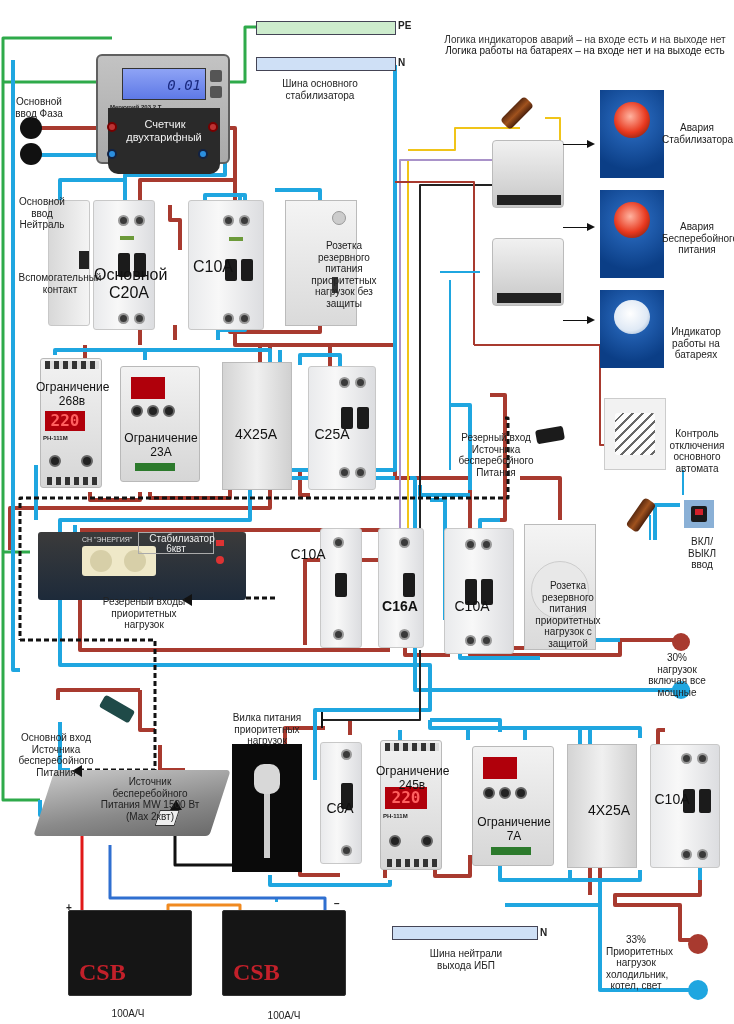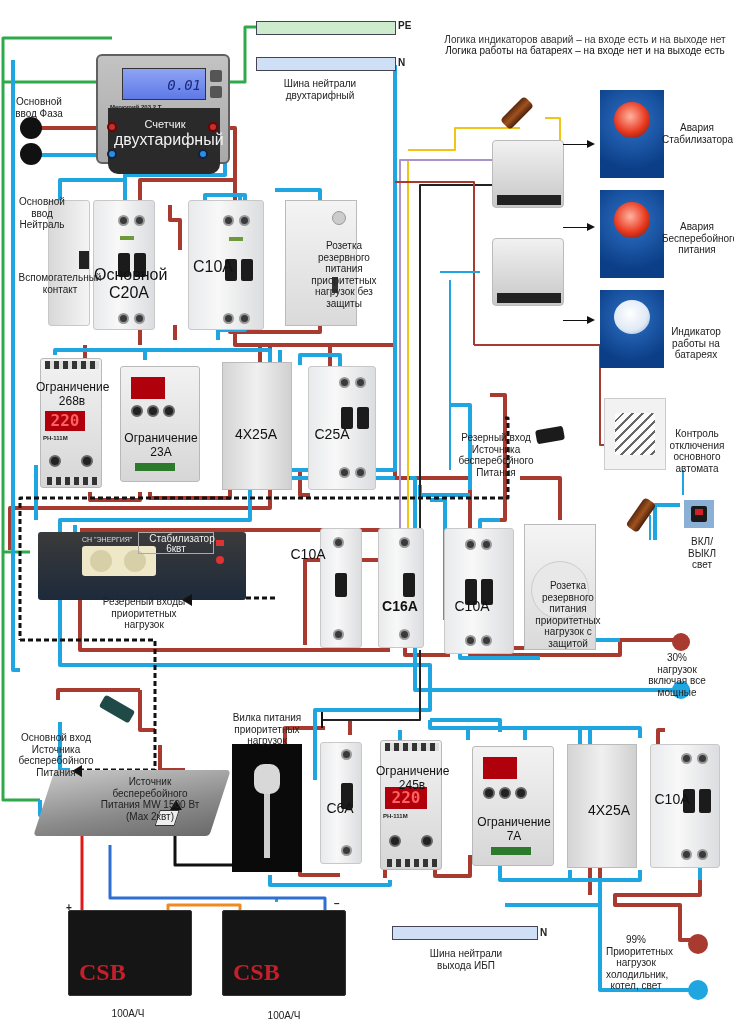--- a/index.html
+++ b/index.html
@@ -161,36 +161,36 @@
   <div style="position:absolute;left:112px;top:14px;width:12px;height:12px;background:#555;border-radius:2px;"></div>
   <div style="position:absolute;left:112px;top:30px;width:12px;height:12px;background:#555;border-radius:2px;"></div>
   <div class="lbl" style="left:12px;top:48px;width:60px;font-size:6px;font-weight:bold;text-align:left;color:#222;">Меркурий 203.2 Т</div>
   <div style="position:absolute;left:14px;top:64px;width:58px;height:22px;background:#fff;">
     <div class="lbl" style="position:static;font-size:6px;text-align:left;color:#333;padding-left:2px;">M203 2T  LBO</div>
     <div style="margin:2px;height:8px;background:repeating-linear-gradient(90deg,#111 0 1px,#fff 1px 3px);"></div>
   </div>
 </div>
 <div class="dev" style="left:108px;top:108px;width:112px;height:66px;background:#2a2a2a;border-radius:0 0 10px 10px;"></div>
 <div class="lbl md" style="left:118px;top:118px;width:94px;font-size:11px;color:#f2f2f2;">Счетчик</div>
-<div class="lbl md" style="left:114px;top:131px;width:100px;font-size:16px;color:#f2f2f2;">двухтарифный</div>
+<div class="lbl md" style="left:114px;top:131px;width:100px;font-size:11px;color:#f2f2f2;">двухтарифный</div>
 <div class="term-dot" style="left:107px;top:122px;width:10px;height:10px;background:#b33;border:2px solid #700;"></div>
 <div class="term-dot" style="left:208px;top:122px;width:10px;height:10px;background:#b33;border:2px solid #700;"></div>
 <div class="term-dot" style="left:107px;top:149px;width:10px;height:10px;background:#2b8fe0;border:2px solid #124;"></div>
 <div class="term-dot" style="left:198px;top:149px;width:10px;height:10px;background:#2b8fe0;border:2px solid #124;"></div>
 
 <div class="lbl sm" style="left:14px;top:96px;width:50px;">Основной ввод Фаза</div>
 <div class="term-dot" style="left:20px;top:117px;width:22px;height:22px;background:#111;"></div>
 <div class="term-dot" style="left:20px;top:143px;width:22px;height:22px;background:#111;"></div>
 <div class="lbl sm" style="left:10px;top:168px;width:64px;margin-top:28px;">Основной ввод Нейтраль</div>
 
 <div class="busbar pe" style="left:256px;top:21px;width:138px;"></div>
 <div class="lbl" style="left:398px;top:20px;font-size:10px;font-weight:bold;">PE</div>
 <div class="busbar" style="left:256px;top:57px;width:138px;"></div>
 <div class="lbl" style="left:398px;top:57px;font-size:10px;font-weight:bold;">N</div>
-<div class="lbl sm" style="left:280px;top:78px;width:80px;">Шина нейтрали двухтарифный</div>
+<div class="lbl sm" style="left:280px;top:78px;width:80px;">Шина основного стабилизатора</div>
 
 <div class="dev breaker" style="left:48px;top:200px;width:42px;height:126px;background:linear-gradient(90deg,#d8d8d8,#f4f4f4);">
   <div style="position:absolute;left:30px;top:50px;width:10px;height:18px;background:#222;"></div>
 </div>
 <div class="lbl sm" style="left:14px;top:272px;width:92px;">Вспомогательный контакт</div>
 
 <div class="dev breaker" style="left:93px;top:200px;width:62px;height:130px;">
   <div class="term" style="left:24px;top:14px;"></div>
   <div class="term" style="left:40px;top:14px;"></div>
   <div class="brand" style="left:26px;top:35px;"></div>
@@ -285,21 +285,21 @@
   <div style="position:absolute;left:10px;top:14px;width:40px;height:42px;background:repeating-linear-gradient(135deg,#fff 0 5px,#444 5px 7px);border-radius:3px;opacity:0.8;"></div>
 </div>
 <div class="lbl sm" style="left:662px;top:428px;width:70px;">Контроль отключения основного автомата</div>
 
 <div class="dev" style="left:634px;top:498px;width:14px;height:34px;background:linear-gradient(90deg,#5a2a10,#a0521e,#4a200c);border-radius:4px;transform:rotate(35deg);"></div>
 <div class="dev" style="left:684px;top:500px;width:30px;height:28px;background:#8ab0d6;">
   <div style="position:absolute;left:7px;top:6px;width:16px;height:16px;background:#1a1a1a;border-radius:2px;">
     <div style="position:absolute;left:4px;top:3px;width:8px;height:6px;background:#d2202a;"></div>
   </div>
 </div>
-<div class="lbl sm" style="left:680px;top:536px;width:44px;">ВКЛ/ВЫКЛ свет</div>
+<div class="lbl sm" style="left:680px;top:536px;width:44px;">ВКЛ/ВЫКЛ ввод</div>
 
 <div class="dev" style="left:38px;top:532px;width:208px;height:68px;background:linear-gradient(180deg,#3b3b3b,#1d2a3a);border-radius:3px;">
   <div class="lbl" style="left:44px;top:4px;font-size:7px;color:#ddd;">СН "ЭНЕРГИЯ"</div>
   <div style="position:absolute;left:44px;top:14px;width:74px;height:30px;background:#efe8c8;border-radius:3px;">
     <div style="position:absolute;left:8px;top:4px;width:22px;height:22px;border-radius:50%;background:#d7cfa8;"></div>
     <div style="position:absolute;left:42px;top:4px;width:22px;height:22px;border-radius:50%;background:#d7cfa8;"></div>
   </div>
   <div style="position:absolute;left:178px;top:8px;width:8px;height:6px;background:#d33;"></div>
   <div style="position:absolute;left:178px;top:24px;width:8px;height:8px;background:#d33;border-radius:50%;"></div>
 </div>
@@ -395,21 +395,21 @@
   <div class="toggle" style="left:48px;top:44px;width:12px;height:24px;"></div>
   <div class="term" style="left:30px;top:104px;"></div>
   <div class="term" style="left:46px;top:104px;"></div>
 </div>
 <div class="lbl big-strong" style="left:652px;top:791px;width:40px;font-size:14px;">C10A</div>
 
 <div class="busbar" style="left:392px;top:926px;width:144px;"></div>
 <div class="lbl" style="left:540px;top:927px;font-size:10px;font-weight:bold;">N</div>
 <div class="lbl sm" style="left:428px;top:948px;width:76px;">Шина нейтрали выхода ИБП</div>
 
-<div class="lbl sm" style="left:606px;top:934px;width:60px;">99% Приоритетных нагрузок холодильник, котел, свет</div>
+<div class="lbl sm" style="left:606px;top:934px;width:60px;">33% Приоритетных нагрузок холодильник, котел, свет</div>
 <div class="term-dot" style="left:688px;top:934px;width:20px;height:20px;background:#a83a2f;"></div>
 <div class="term-dot" style="left:688px;top:980px;width:20px;height:20px;background:#1fa6e0;"></div>
 
 <div class="lbl" style="left:66px;top:902px;font-size:10px;font-weight:bold;">+</div>
 <div class="dev battery" style="left:68px;top:910px;width:124px;height:86px;">
   <div class="logo" style="left:10px;top:48px;font-size:24px;">CSB</div>
 </div>
 <div class="lbl md" style="left:98px;top:1008px;width:60px;font-size:10px;">100А/Ч</div>
 
 <div class="lbl" style="left:334px;top:898px;font-size:10px;font-weight:bold;">−</div>

